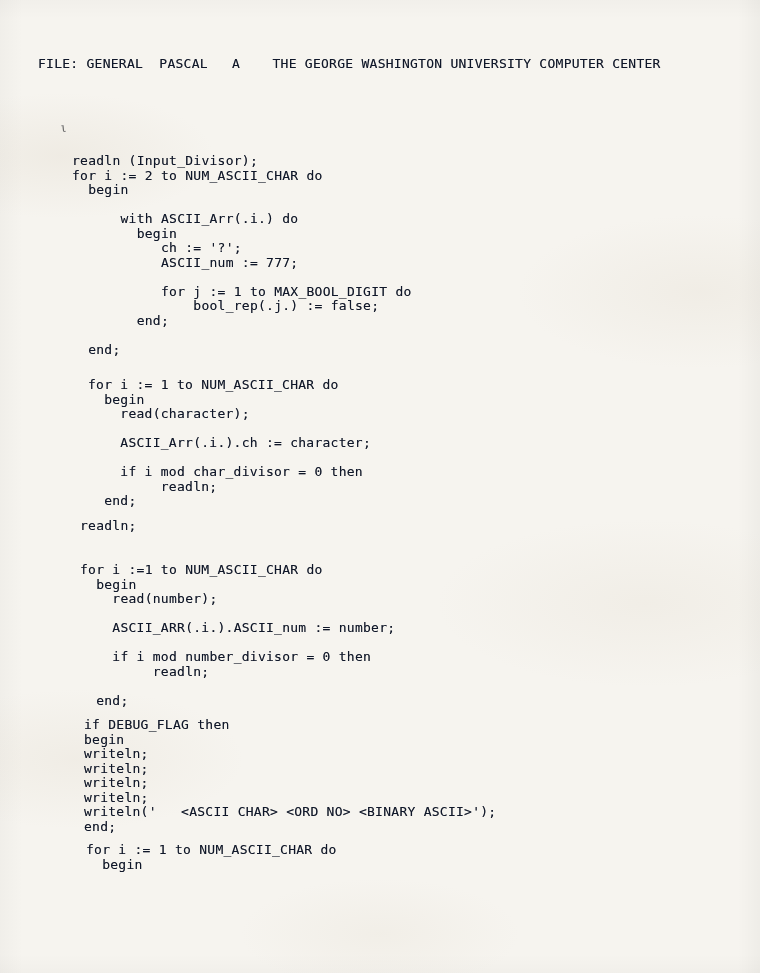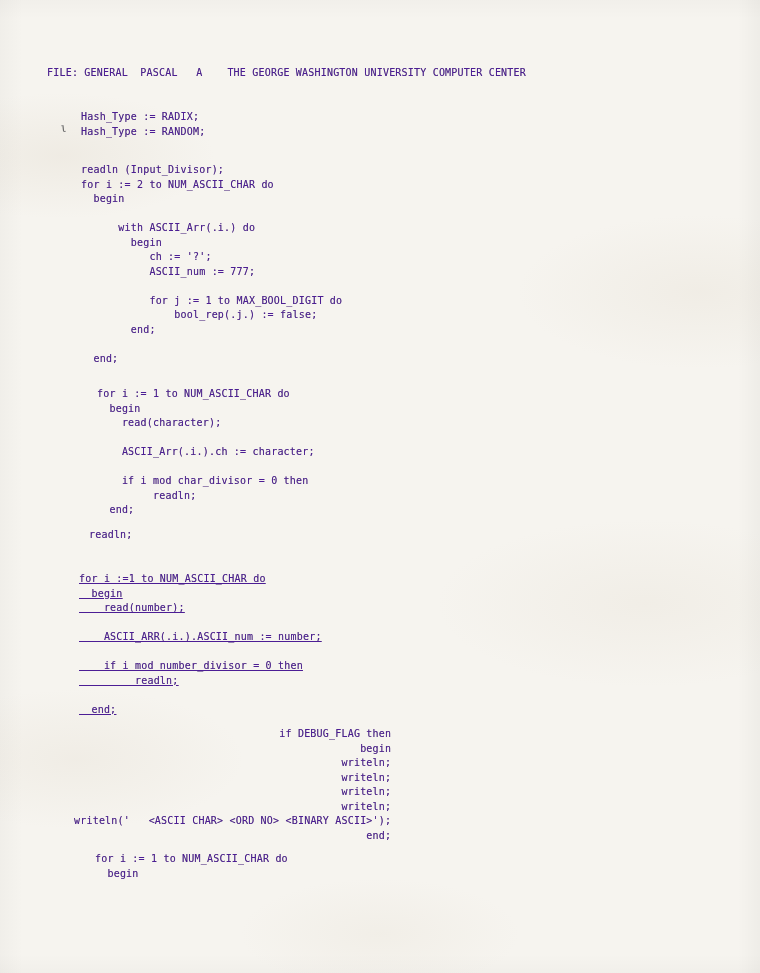--- a/index.html
+++ b/index.html
@@ -21,26 +21,26 @@
       radial-gradient(260px 110px at 92% 30%, rgba(214,204,186,0.18), rgba(214,204,186,0) 70%),
       radial-gradient(300px 120px at 85% 62%, rgba(214,204,186,0.16), rgba(214,204,186,0) 70%),
       radial-gradient(240px 100px at 10% 78%, rgba(214,204,186,0.18), rgba(214,204,186,0) 70%),
       radial-gradient(200px 80px at 50% 96%, rgba(214,204,186,0.14), rgba(214,204,186,0) 70%),
       linear-gradient(90deg, rgba(0,0,0,0.025) 0%, rgba(0,0,0,0) 3%, rgba(0,0,0,0) 97%, rgba(0,0,0,0.03) 100%),
       linear-gradient(0deg, rgba(0,0,0,0.02) 0%, rgba(0,0,0,0) 2%, rgba(0,0,0,0) 98%, rgba(0,0,0,0.02) 100%);
     pointer-events: none;
   }
   .mono {
     position: absolute;
-    margin: 9px;
+    margin: 0;
     font-family: "DejaVu Sans Mono", "Liberation Mono", monospace;
-    font-size: 10px;
+    font-size: 13px;
     line-height: 14.5px;
     letter-spacing: 0.02em;
-    color: #4c1d95;
+    color: #0f172a;
     white-space: pre;
     text-shadow: 0 0 0.6px rgba(60,60,60,0.55);
   }
   .header-line { top: 57px; left: 38px; }
   .pen-mark {
     position: absolute;
     left: 61px; top: 120px;
     font-size: 13px;
     color: #6a6a6a;
     transform: rotate(-6deg);
@@ -49,22 +49,20 @@
 </style>
 </head>
 <body>
 
 <div class="page">
 
   <div class="texture"></div>
 
   <pre class="mono header-line">FILE: GENERAL  PASCAL   A    THE GEORGE WASHINGTON UNIVERSITY COMPUTER CENTER</pre>
 
-  <pre class="mono" style="left:72px; top:101px;">Hash_Type := RADIX;
-Hash_Type := RANDOM;</pre>
 
   <span class="pen-mark">ι</span>
 
   <pre class="mono" style="left:72px; top:154px;">readln (Input_Divisor);
 for i := 2 to NUM_ASCII_CHAR do
   begin
 
       with ASCII_Arr(.i.) do
         begin
            ch := '?';
@@ -81,32 +79,32 @@
     read(character);
 
     ASCII_Arr(.i.).ch := character;
 
     if i mod char_divisor = 0 then
          readln;
   end;</pre>
 
   <pre class="mono" style="left:80px; top:519px;">readln;</pre>
 
-  <pre class="mono" style="left:70px; top:563px;text-decoration:underline;">for i :=1 to NUM_ASCII_CHAR do
+  <pre class="mono" style="left:80px; top:563px;">for i :=1 to NUM_ASCII_CHAR do
   begin
     read(number);
 
     ASCII_ARR(.i.).ASCII_num := number;
 
     if i mod number_divisor = 0 then
          readln;
 
   end;</pre>
 
-  <pre class="mono" style="left:65px; top:718px;text-align:right;">if DEBUG_FLAG then
+  <pre class="mono" style="left:84px; top:718px;">if DEBUG_FLAG then
 begin
 writeln;
 writeln;
 writeln;
 writeln;
 writeln('   &lt;ASCII CHAR&gt; &lt;ORD NO&gt; &lt;BINARY ASCII&gt;');
 end;</pre>
 
   <pre class="mono" style="left:86px; top:843px;">for i := 1 to NUM_ASCII_CHAR do
   begin</pre>

